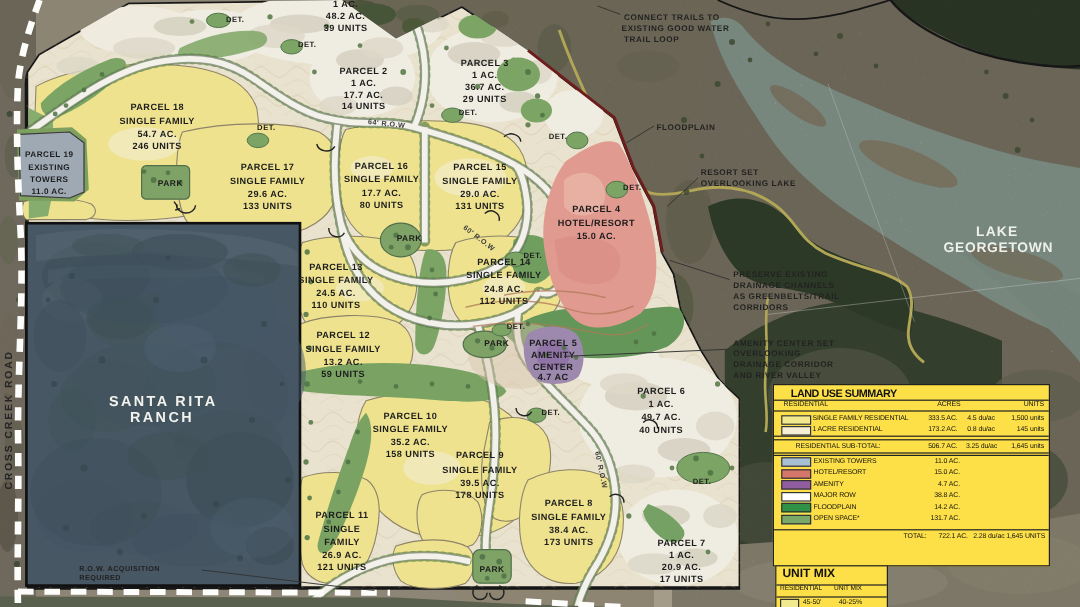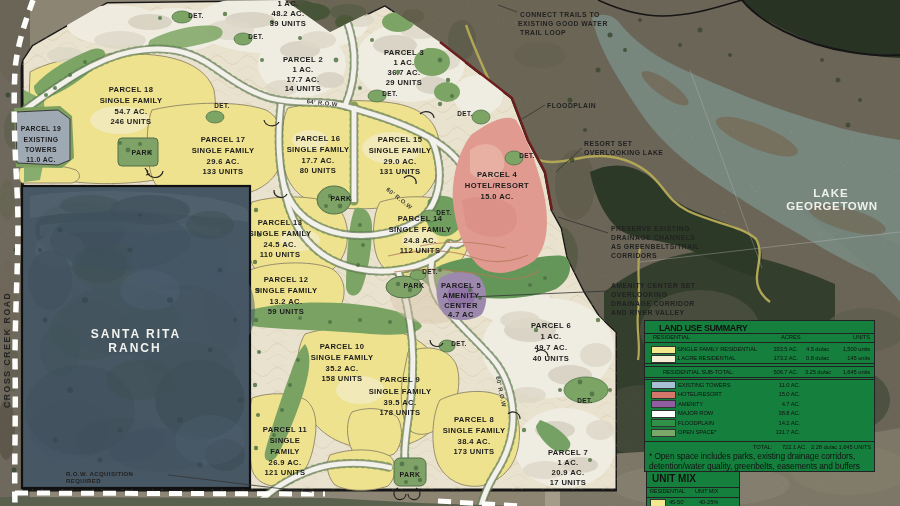--- a/index.html
+++ b/index.html
@@ -1,18 +1,18 @@
 <!DOCTYPE html>
 <html><head>
 <meta charset="utf-8">
 <style>
 html,body{margin:0;padding:0;}
 #stage{position:relative;width:900px;height:506px;overflow:hidden;background:#8d8575;font-family:"Liberation Sans",sans-serif;}
 #map{position:absolute;left:0;top:0;}
-.tbl{position:absolute;background:#15803d;border:1px solid #222;color:#111;font-family:"Liberation Sans",sans-serif;}
+.tbl{position:absolute;background:#fde047;border:1px solid #222;color:#111;font-family:"Liberation Sans",sans-serif;}
 .t6{font-size:5.8px;letter-spacing:-0.1px;white-space:nowrap;}
 .ra{position:absolute;text-align:right;}
 .sw{position:absolute;width:23px;height:6px;border:0.8px solid #333;}
 #cap{position:absolute;right:7px;top:482px;font-size:16px;color:#fff;letter-spacing:0.2px;
  text-shadow:0 0 3px rgba(0,0,0,.95),0 0 5px rgba(0,0,0,.8),1px 1px 2px rgba(0,0,0,.9),-1px 1px 2px rgba(0,0,0,.9);}
 </style>
 </head>
 <body>
 <div id="stage">
 <svg id="map" width="900" height="506" viewBox="0 0 900 506" xmlns="http://www.w3.org/2000/svg">
@@ -630,21 +630,20 @@
  <div class="t6" style="position:absolute;left:33px;top:98.5px;">FLOODPLAIN</div>
  <div class="t6 ra" style="right:74px;top:98.5px;">14.2 AC.</div>
  <div class="sw" style="left:6px;top:107.5px;background:#7aa868;"></div>
  <div class="t6" style="position:absolute;left:33px;top:108px;">OPEN SPACE*</div>
  <div class="t6 ra" style="right:74px;top:108px;">131.7 AC.</div>
  <div style="position:absolute;left:0;top:119.5px;width:100%;border-top:1px solid #222;"></div>
  <div class="t6" style="position:absolute;left:108px;top:123px;">TOTAL:</div>
  <div class="t6" style="position:absolute;left:137px;top:123px;">722.1 AC.</div>
  <div class="t6" style="position:absolute;left:166px;top:123px;">2.28 du/ac</div>
  <div class="t6 ra" style="right:3px;top:123px;">1,645 UNITS</div>
- <div style="position:absolute;left:4px;top:131px;font-size:8.4px;line-height:1.15;letter-spacing:-0.1px;">* Open space includes parks, existing drainage corridors, detention/water quality, greenbelts, easements and buffers</div>
 </div>
 <div class="tbl" id="umx" style="left:646px;top:471px;width:92px;height:40px;">
  <div style="position:absolute;left:5px;top:1px;font-size:10px;font-weight:bold;">UNIT MIX</div>
  <div style="position:absolute;left:0;top:14.5px;width:100%;border-top:1px solid #222;"></div>
  <div class="t6" style="position:absolute;left:3px;top:16px;font-size:5.5px;">RESIDENTIAL</div>
  <div class="t6" style="position:absolute;left:48px;top:16px;font-size:5.5px;">UNIT MIX</div>
  <div style="position:absolute;left:0;top:24.5px;width:100%;border-top:1px solid #222;"></div>
  <div class="sw" style="left:3px;top:27px;width:14px;background:#f2e88e;"></div>
  <div class="t6" style="position:absolute;left:22px;top:27px;">45-50'</div>
  <div class="t6" style="position:absolute;left:52px;top:27px;">40-25%</div>

